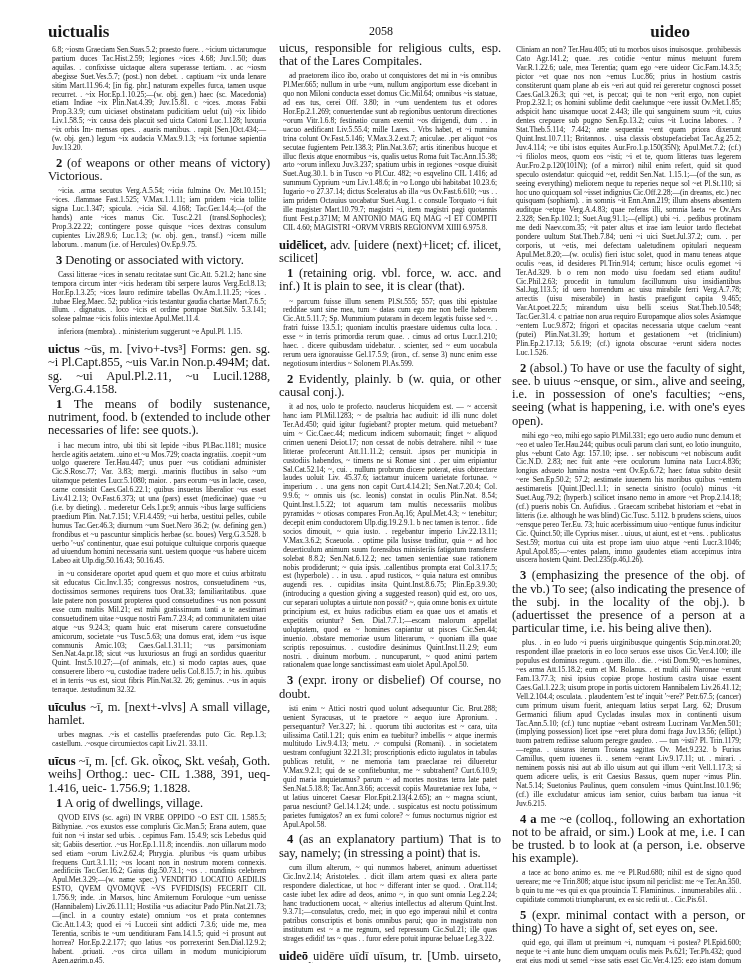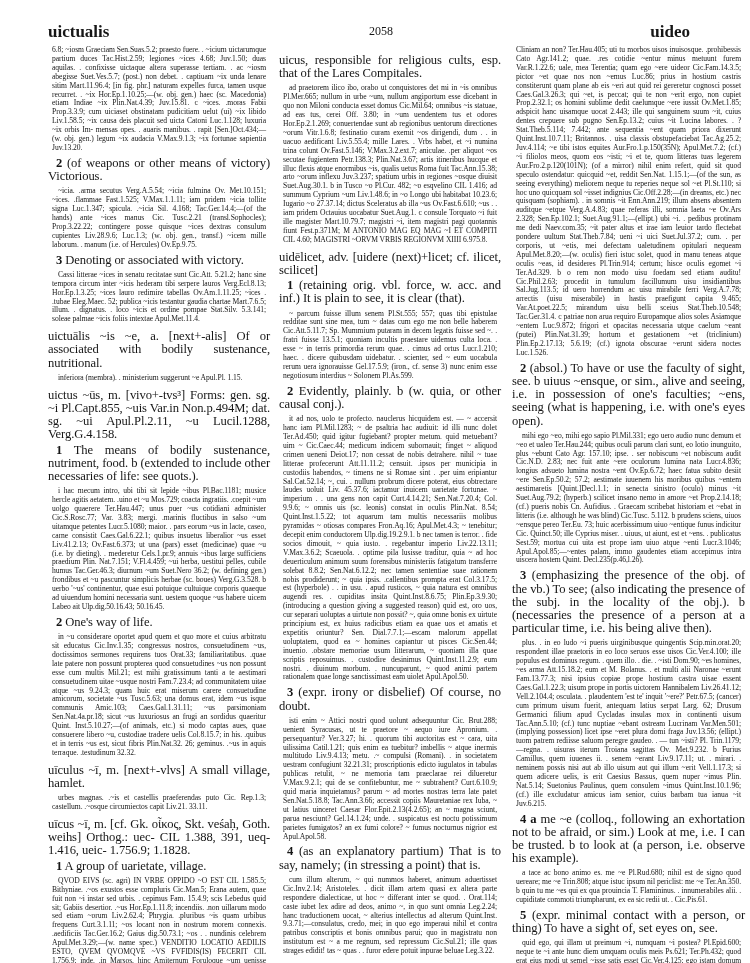--- a/index.html
+++ b/index.html
@@ -9,71 +9,69 @@
   .hdr .lw{position:absolute;left:48px;top:0;font-weight:bold;font-size:17px;}
   .hdr .pn{position:absolute;left:381px;transform:translateX(-50%);top:2px;font-size:12px;}
   .hdr .rw{position:absolute;right:6px;top:0;font-weight:bold;font-size:17px;}
   .col{position:absolute;top:42px;text-align:justify;hyphens:auto;}
   .c1{left:48px;width:222px;}
   .c2{left:279px;width:222px;}
   .c3{left:512px;width:233px;}
   .q{font-size:7.6px;line-height:8.9px;margin:4px;text-indent:6px;letter-spacing:-0.05px;}
   .q.cont{text-indent:0;}
   .sense{font-size:12.6px;line-height:13.2px;margin:2px 0 1px 0;text-indent:8px;letter-spacing:-0.1px;}
-  .sense.cont{text-indent:0;margin-top:12px;}
+  .sense.cont{text-indent:0;margin-top:0;}
   .num{font-weight:bold;}
   .lemma{font-size:12.6px;line-height:13.2px;margin:6px 0 1px 0;letter-spacing:-0.1px;}
-  .lemma .hw{font-weight:normal;margin-top:9px;}
+  .lemma .hw{font-weight:bold;margin-top:9px;}
   .lemma .etym{}
 </style>
 </head>
 <body>
 
 <div class="hdr">
   <span class="lw">uictualis</span>
   <span class="pn">2058</span>
   <span class="rw">uideo</span>
 </div>
 
 <div class="col c1">
     <p class="q cont">6.8; ~iosm Graeciam Sen.Suas.5.2; praesto fuere. . ~icium uictarumque partium duces Tac.Hist.2.59; legiones ~ices 4.68; Juv.1.50; duas aquilas. . confixisse uictaque altera superasse tertiam. . ac ~iosm abegisse Suet.Ves.5.7; (post.) non debet. . captiuam ~ix unda lenare sitim Mart.11.96.4; [in fig. phr.] naturam expelles furca, tamen usque recurret. . ~ix Hor.Ep.1.10.25;—(w. obj. gen.) haec (sc. Macedonia) etiam Indiae ~ix Plin.Nat.4.39; Juv.15.81. c ~ices. .moras Fabii Prop.3.3.9; cum uiciaset obstinatam pudicitiam uelut (ui) ~ix libido Liv.1.58.5; ~ix causa deis placuit sed uicta Catoni Luc.1.128; luxuria ~ix orbis Im- mensas opes. . auaris manibus. . rapit [Sen.]Oct.434;—(w. obj. gen.) legum ~ix audacia V.Max.9.1.3; ~ix fortunae sapientia Juv.13.20.</p>
     <p class="sense"><span class="num">2</span> <span>(of weapons or other means of victory) Victorious.</span></p>
     <p class="q">~icia. .arma secutus Verg.A.5.54; ~icia fulmina Ov. Met.10.151; ~ices. .flammae Fast.1.525; V.Max.1.1.11; iam pridem ~icia tollite signa Luc.1.347; spicula. .~icia Sil. 4.168; Tac.Ger.14.4;—(of the hands) ante ~ices manus Cic. Tusc.2.21 (transl.Sophocles); Prop.3.22.22; contingere posse quisque ~ices dextras consulum cupientes Liv.28.9.6; Luc.1.3; (w. obj. gen., transf.) ~icem mille laborum. . manum (i.e. of Hercules) Ov.Ep.9.75.</p>
     <p class="sense"><span class="num">3</span> <span>Denoting or associated with victory.</span></p>
     <p class="q">Cassi litterae ~ices in senatu recitatae sunt Cic.Att. 5.21.2; hanc sine tempora circum inter ~icis hederam tibi serpere lauros Verg.Ecl.8.13; Hor.Ep.1.3.25; ~ices lauro redimire tabellas Ov.Am.1.11.25; ~ices . .tubae Eleg.Maec. 52; publica ~icis testantur gaudia chartae Mart.7.6.5; illum. . dignatus. . loco ~icis et ordine pompae Stat.Silv. 5.3.141; soleae palmae ~icis foliis intextae Apul.Met.11.4.</p>
-    <p class="lemma"><span class="hw">uictuālis</span><span class="etym"> ~is ~e, a. [next+-alis] Of or associated with bodily sustenance, nutritional.</span></p>
     <p class="q">inferiora (membra). . ministerium suggerunt ~e Apul.Pl. 1.15.</p>
     <p class="lemma"><span class="hw">uictus</span><span class="etym"> ~ūs, m. [vivo+-tvs³] Forms: gen. sg. ~i Pl.Capt.855, ~uis Var.in Non.p.494M; dat. sg. ~ui Apul.Pl.2.11, ~u Lucil.1288, Verg.G.4.158.</span></p>
     <p class="sense"><span class="num">1</span> <span>The means of bodily sustenance, nutriment, food. b (extended to include other necessaries of life: see quots.).</span></p>
     <p class="q">i hac mecum intro, ubi tibi sit lepide ~ibus Pl.Bac.1181; musice hercle agitis aetatem. .uino et ~u Mos.729; coacta ingratiis. .coepit ~um uolgo quaerere Ter.Hau.447; unus puer ~us cotidiani administer Cic.S.Rosc.77; Var. 3.83; mergi. .marinis fluctibus in salso ~um uitamque petentes Lucr.5.1080; maior. . pars eorum ~us in lacte, caseo, carne consistit Caes.Gal.6.22.1; quibus insuetus liberalior ~us esset Liv.41.2.13; Ov.Fast.6.373; ut una (pars) esset (medicinae) quae ~u (i.e. by dieting). . mederetur Cels.1.pr.9; annuis ~ibus large sufficiens praedium Plin. Nat.7.151; V.Fl.4.459; ~ui herba, uestitui pelles, cubile humus Tac.Ger.46.3; diurnum ~um Suet.Nero 36.2; (w. defining gen.) frondibus et ~u pascuntur simplicis herbae (sc. boues) Verg.G.3.528. b uerbo '~us' continentur, quae esui potuique cultuique corporis quaeque ad uiuendum homini necessaria sunt. uestem quoque ~us habere uicem Labeo ait Ulp.dig.50.16.43; 50.16.45.</p>
-    <p class="sense"><span class="num">2</span> <span>One's way of life.</span></p>
     <p class="q">in ~u considerare oportet apud quem et quo more et cuius arbitratu sit educatus Cic.Inv.1.35; congressus nostros, consuetudinem ~us, doctissimos sermones requirens tuos Orat.33; familiaritatibus. .quae late patere non possunt propterea quod consuetudines ~us non possunt esse cum multis Mil.21; est mihi gratissimum tanti a te aestimari consuetudinem uitae ~usque nostri Fam.7.23.4; ad communitatem uitae atque ~us 9.24.3; quam huic erat miserum carere consuetudine amicorum, societate ~us Tusc.5.63; una domus erat, idem ~us isque communis Amic.103; Caes.Gal.1.31.11; ~us parsimoniam Sen.Nat.4a.pr.18; sicut ~us luxuriosus an frugi an sordidus quaeritur Quint. Inst.5.10.27;—(of animals, etc.) si modo captas aues, quae consuerere libero ~u, custodiae tradere uelis Col.8.15.7; in his. .quibus et in terris ~us est, sicut fibris Plin.Nat.32. 26; geminus. .~us in aquis terraque. .testudinum 32.32.</p>
     <p class="lemma"><span class="hw">uīculus</span><span class="etym"> ~ī, m. [next+-vlvs] A small village, hamlet.</span></p>
     <p class="q">urbes magnas. .~is et castellis praeferendas puto Cic. Rep.1.3; castellum. .~osque circumiectos capit Liv.21. 33.11.</p>
     <p class="lemma"><span class="hw">uīcus</span><span class="etym"> ~ī, m. [cf. Gk. οἶκος, Skt. veśaḥ, Goth. weihs] Orthog.: uec- CIL 1.388, 391, ueq- 1.416, ueic- 1.756.9; 1.1828.</span></p>
-    <p class="sense"><span class="num">1</span> <span>A group of uarietate, village.</span></p>
+    <p class="sense"><span class="num">1</span> <span>A orig of dwellings, village.</span></p>
     <p class="q">QVOD EIVS (sc. agri) IN VRBE OPPIDO ~O EST CIL 1.585.5; Bithyniae. .~os exustos esse compluris Cic.Man.5; Erana autem, quae fuit non ~i instar sed urbis. . cepimus Fam. 15.4.9; scis Lebedus quid sit; Gabiis desertior. .~us Hor.Ep.1.11.8; incendiis. .non uillarum modo sed etiam ~orum Liv.2.62.4; Phrygia. .pluribus ~is quam urbibus frequens Curt.3.1.11; ~os locant non in nostrum morem connexis. .aedificiis Tac.Ger.16.2; Gaius dig.50.73.1; ~os . . nundinis celebrem Apul.Met.3.29;—(w. name spec.) VENDITIO LOCATIO AEDILIS ESTO, QVEM QVOMQVE ~VS FVFIDIS(IS) FECERIT CIL 1.756.9; inde. .in Marsos, hinc Amiternum Foruloque ~um uenisse (Hannibalem) Liv.26.11.11; Hostilia ~us adiacitur Pado Plin.Nat.21.73;—(incl. in a country estate) omnium ~os et prata contemnes Cic.Att.1.4.3; quod ei ~i Lucceii sint addicti 7.3.6; uide me, mea Terentia, scribis te ~um uenditiuram Fam.14.1.5; quid ~i prosunt aut horrea? Hor.Ep.2.2.177; quo latius ~os porrexerint Sen.Dial.12.9.2; habent. .priuati. .~os circa uillam in modum municipiorum Agen.agrim.p.45.</p>
   </div>
 <div class="col c2">
     <p class="sense cont"><span>uicus, responsible for religious cults, esp. that of the Lares Compitales.</span></p>
     <p class="q">ad praetorem ilico ibo, orabo ut conquistores det mi in ~is omnibus Pl.Mer.665; nullum in urbe ~um, nullum angiportum esse dicebant in quo non Miloni conducta esset domus Cic.Mil.64; omnibus ~is statuae, ad eas tus, cerei Off. 3.80; in ~um uendentem tus et odores Hor.Ep.2.1.269; conuertendae sunt ab regionibus uentorum directiones ~orum Vitr.1.6.8; festinatio curam exemit ~os dirigendi, dum . . in uacuo aedificant Liv.5.55.4; mille Lares. . Vrbs habet, et ~i numina trina colunt Ov.Fast.5.146; V.Max.3.2.ext.7; aniculae. .per aliquot ~os secutae fugientem Petr.138.3; Plin.Nat.3.67; artis itineribus hucque et illuc flexis atque enormibus ~is, qualis uetus Roma fuit Tac.Ann.15.38; arto ~orum inflexu Juv.3.237; spatium urbis in regiones ~osque diuisit Suet.Aug.30.1. b in Tusco ~o Pl.Cur. 482; ~o esqvelino CIL 1.416; ad summum Cyprium ~um Liv.1.48.6; in ~o Longo ubi habitabat 10.23.6; Iugario ~o 27.37.14; dictus Sceleratus ab illa ~us Ov.Fast.6.610; ~us . . iam pridem Octauius uocabatur Suet.Aug.1. c consule Torquato ~i fuit ille magister Mart.10.79.7; magistri ~i, item magistri pagi quotannis fiunt Fest.p.371M; M ANTONIO MAG EQ MAG ~I ET COMPITI CIL 4.60; MAGISTRI ~ORVM VRBIS REGIONVM XIIII 6.975.8.</p>
     <p class="lemma"><span class="hw">uidēlicet,</span><span class="etym"> adv. [uidere (next)+licet; cf. ilicet, scilicet]</span></p>
     <p class="sense"><span class="num">1</span> <span>(retaining orig. vbl. force, w. acc. and inf.) It is plain to see, it is clear (that).</span></p>
     <p class="q">~ parcum fuisse illum senem Pl.St.555; 557; quas tibi epistulae redditae sunt sine mea, tum ~ datas cum ego me non belle haberem Cic.Att.5.11.7; Sp. Mummium putaram in decem legatis fuisse sed ~. . fratri fuisse 13.5.1; quoniam incultis praestare uidemus culta loca. . esse ~ in terris primordia rerum quae. . cimus ad ortus Lucr.1.210; haec. . dicere quibusdam uidebatur. . scienter, sed ~ eum uocabula rerum uera ignorauisse Gel.17.5.9; (iron., cf. sense 3) nunc enim esse negotiosum interdius ~ Solonem Pl.As.599.</p>
     <p class="sense"><span class="num">2</span> <span>Evidently, plainly. b (w. quia, or other causal conj.).</span></p>
     <p class="q">it ad nos, uolo te profecto. nauclerus hicquidem est. — ~ accersit hanc iam Pl.Mil.1283; ~ de psaltria hac audiuit: id illi nunc dolet Ter.Ad.450; quid igitur fugiebant? propter metum. quid metuebant? uim ~ Cic.Caec.44; medicum indicem subornauit; finget ~ aliquod crimen ueneni Deiot.17; non cessat de nobis detrahere. nihil ~ tuae litterae profecerunt Att.11.11.2; censuit. .ipsos per municipia in custodiis habendos, ~ timens ne si Romae sint . .per uim eripiantur Sal.Cat.52.14; ~, cui. . nullum probrum dicere poterat, eius obtrectare laudes uoluit Liv. 45.37.6; iactamur inuicem uarietate fortunae. ~ imperium . . una gens non capit Curt.4.14.21; Sen.Nat.7.20.4; Col. 9.9.6; ~ omnis uis (sc. leonis) constat in oculis Plin.Nat. 8.54; Quint.Inst.1.5.22; tot aquarum tam multis necessariis molibus pyramidas ~ otiosas compares Fron.Aq.16; Apul.Met.4.3; ~ tenebitur; decepit enim conductorem Ulp.dig.19.2.9.1. b nec tamen is terror. . fide socios dimouit, ~ quia iusto. . regebantur imperio Liv.22.13.11; V.Max.3.6.2; Scaeuola. . optime pila lusisse traditur, quia ~ ad hoc deuerticulum animum suum forensibus ministeriis fatigatum transferre solebat 8.8.2; Sen.Nat.6.12.2; nec tamen sententiae suae rationem nobis prodiderunt; ~ quia ipsis. .callentibus prompta erat Col.3.17.5; est (hyperbole) . . in usu. . apud rusticos, ~ quia natura est omnibus augendi res. . cupiditas insita Quint.Inst.8.6.75; Plin.Ep.3.9.30; (introducing a question giving a suggested reason) quid est, oro uos, cur separari uoluptas a uirtute non possit? ~, quia omne bonis ex uirtute principium est, ex huius radicibus etiam ea quae uos et amatis et expetitis oriuntur? Sen. Dial.7.7.1;—escam malorum appellat uoluptatem, quod ea ~ homines capiantur ut pisces Cic.Sen.44; inuenio. .obstare memoriae usum litterarum, ~ quoniam illa quae scriptis reposuimus. . custodire desinimus Quint.Inst.11.2.9; eum nostri. . diuinum morbum. . nuncuparunt, ~ quod animi partem rationalem quae longe sanctissimast eam uiolet Apul.Apol.50.</p>
     <p class="sense"><span class="num">3</span> <span>(expr. irony or disbelief) Of course, no doubt.</span></p>
     <p class="q">isti enim ~ Attici nostri quod uolunt adsequuntur Cic. Brut.288; uenient Syracusas, ut te praetore ~ aequo iure Apronium. . persequantur? Ver.3.27; hi. . quorum tibi auctoritas est ~ cara, uita uilissima Catil.1.21; quis enim ea tuebitur? imbellis ~ atque inermis multitudo Liv.9.4.13; metu. .~ compulsi (Romani). . in societatem uestram confugiunt 32.21.31; proscriptionis edicto iugulatos in tabulas publicas retulit, ~ ne memoria tam praeclarae rei dilueretur V.Max.9.2.1; qui de se confitebuntur, me ~ subtrahent? Curt.6.10.9; quid maria inquietamus? parum ~ ad mortes nostras terra late patet Sen.Nat.5.18.8; Tac.Ann.3.66; accessit copiis Mauretaniae rex Iuba, ~ ut latius uinceret Caesar Flor.Epit.2.13(4.2.65); an ~ magna sciunt, parua nesciunt? Gel.14.1.24; unde. . suspicatus est noctu potissimum parietes fumigatos? an ex fumi colore? ~ fumus nocturnus nigrior est Apul.Apol.58.</p>
     <p class="sense"><span class="num">4</span> <span>(as an explanatory partium) That is to say, namely; (in stressing a point) that is.</span></p>
     <p class="q">cum illum alterum, ~ qui nummos haberet, animum aduertisset Cic.Inv.2.14; Aristoteles. . dicit illam artem quasi ex altera parte respondere dialecticae, ut hoc ~ differant inter se quod. . Orat.114; caste iubet lex adire ad deos, animo ~, in quo sunt omnia Leg.2.24; hanc traductionem uocat, ~ alterius intellectus ad alterum Quint.Inst. 9.3.71;—consulatus, credo, mei; in quo ego imperaui nihil et contra patribus conscriptis et bonis omnibus parui; quo in magistratu non institutum est ~ a me regnum, sed repressum Cic.Sul.21; ille quas strages edidit! tas ~ quas . . furor edere potuit inpurae beluae Leg.3.22.</p>
     <p class="lemma"><span class="hw">uideō</span><span class="etym"> uidēre uīdī uīsum, tr. [Umb. uirseto, Gk. εἶδον, Skt. véda, Goth. witan] Forms and Pros.: uidēn freq. for uidesne; 2nd pers. sg. imp. scanned uidě in combination uide sis, also in V.Fl.5.594.</span></p>
   </div>
 <div class="col c3">
     <p class="q cont">Cliniam an non? Ter.Hau.405; uti tu morbos uisos inuisosque. .prohibessis Cato Agr.141.2; quae. .res cotidie ~entur minus metuunt furem Var.R.1.22.6; uale, mea Terentia; quam ego ~ere uideor Cic.Fam.14.3.5; pictor ~et quae nos non ~emus Luc.86; prius in hostium castris constiterunt quam plane ab eis ~eri aut quid rei gereretur cognosci posset Caes.Gal.3.26.3; qui ~et, is peccat; qui te non ~erit ergo, non cupiet Prop.2.32.1; os homini sublime dedit caelumque ~ere iussit Ov.Met.1.85; adspicit hanc uisamque uocat 2.443; ille qui sanguinem suum ~it, cuius dentes crepuere sub pugno Sen.Ep.13.2; cuius ~it Lucina labores. . ? Stat.Theb.5.114; 7.442; ante sequentia ~ent quam priora dixerunt Quint.Inst.10.7.11; Britannos. . uisa classis obstupefaciebat Tac.Ag.25.2; Juv.4.114; ~e tibi istos equites Aur.Fro.1.p.150(35N); Apul.Met.7.2; (cf.) ~i filiolos meos, quom eos ~isti; ~i et te, quom litteras tuas legerem Aur.Fro.2.p.120(101N); (of a mirror) nihil enim refert, quid sit quod speculo ostendatur: quicquid ~et, reddit Sen.Nat. 1.15.1;—(of the sun, as seeing everything) meliorem neque tu reperies neque sol ~et Pl.St.110; si hoc uno quicquam sol ~isset indignius Cic.Off.2.28;—(in dreams, etc.) nec quisquam (sophiam). . in somnis ~it Enn.Ann.219; illum absens absentem auditque ~etque Verg.A.4.83; quae referas illi, somnia laeta ~e Ov.Ars 2.328; Sen.Ep.102.1; Suet.Aug.91.1;—(ellipt.) ubi ~i. . pedibus protinam me dedi Naev.com.35; ~it pater altus et irae iam leuior tardo flectebat pondere uultum Stat.Theb.7.84; ueni ~i uici Suet.Jul.37.2; cum. . per corporis, ut ~etis, mei defectam ualetudinem opitulari nequeam Apul.Met.8.20;—(w. oculis) fieri istuc solet, quod in manu teneas atque oculis ~eas, id desideres Pl.Trin.914; certum; hisce oculis egomet ~i Ter.Ad.329. b o rem non modo uisu foedam sed etiam auditu! Cic.Phil.2.63; procedit in tumulum facillumum uisu insidiantibus Sal.Jug.113.5; id uero horrendum ac uisu mirabile ferri Verg.A.7.78; arrectis (uisu miserabile) in hastis praefigunt capita 9.465; Var.At.poet.22.5; mirandum uisu belli sceius Stat.Theb.10.548; Tac.Ger.31.4. c patriae non arua requiro Europamque alios soles Asiamque ~entem Luc.9.872; frigori et opacitas necessaria utque caelum ~eant (putei) Plin.Nat.31.39; hortum et gestationem ~et (triclinium) Plin.Ep.2.17.13; 5.6.19; (cf.) ignota obscurae ~erunt sidera noctes Luc.1.526.</p>
     <p class="sense"><span class="num">2</span> <span>(absol.) To have or use the faculty of sight, see. b uiuus ~ensque, or sim., alive and seeing, i.e. in possession of one's faculties; ~ens, seeing (what is happening, i.e. with one's eyes open).</span></p>
     <p class="q">mihi ego ~eo, mihi ego sapio Pl.Mil.331; ego uero audio nunc demum et ~eo et ualeo Ter.Hau.244; quibus oculi parum clari sunt, eo lotio inunguito, plus ~ebunt Cato Agr. 157.10; ipse. . ser nobiscum ~et nobiscum audit Cic.N.D. 2.83; nec fuit ante ~ere oculorum lumina nata Lucr.4.836; longius adsueto lumina nostra ~ent Ov.Ep.6.72; haec fatua subito desiit ~ere Sen.Ep.50.2; 57.2; aestimate iuuenem his moribus quibus ~entem aestimaretis [Quint.]Decl.1.1; in senecta sinistro (oculo) minus ~it Suet.Aug.79.2; (hyperb.) scilicet insano nemo in amore ~et Prop.2.14.18; (cf.) pueris nobis Cn. Aufidius. . Graecam scribebat historiam et ~ebat in litteris (i.e. although he was blind) Cic.Tusc. 5.112. b prudens sciens, uiuos ~ensque pereo Ter.Eu. 73; huic acerbissimum uiuo ~entique funus indicitur Cic. Quinct.50; ille Cyprius miser. . uiuus, ut aiunt, est et ~ens. . publicatus Sest.59; mortua cui uita est prope iam uiuo atque ~enti Lucr.3.1046; Apul.Apol.85;—~entes palam, immo gaudentes etiam accepimus intra uiscera hostem Quint. Decl.235(p.46,l.26).</p>
-    <p class="sense"><span class="num">3</span> <span>(emphasizing the presence of the obj. of the vb.) To see; (also indicating the presence of the subj. in the locality of the obj.). b (necessaries the presence of a person at a particular time, i.e. his being alive then).</span></p>
+    <p class="sense"><span class="num">3</span> <span>(emphasizing the presence of the obj. of the vb.) To see; (also indicating the presence of the subj. in the locality of the obj.). b (aduertisset the presence of a person at a particular time, i.e. his being alive then).</span></p>
     <p class="q">plus. . in eo ludo ~i pueris uirginibusque quingentis Scip.min.orat.20; respondent illae praetoris in eo loco seruos esse uisos Cic.Ver.4.100; ille populus est dominus regum. . quem illo. . die. . ~isti Dom.90; ~es homines, ~es arma Att.15.18.2; eum et M. Bolanus. . et multi alii Naronae ~erunt Fam.13.77.3; nisi ipsius copiae prope hostium castra uisae essent Caes.Gal.1.22.3; uisum prope in portis uictorem Hannibalem Liv.26.41.12; Vell.2.104.4; osculata. . plaudentem 'est te' inquit '~ere?' Petr.67.5; (cancer) cum primum uisum fuerit, antequam latius serpat Larg. 62; Drusum Germanici filium apud Cycladas insulas mox in continenti uisum Tac.Ann.5.10; (cf.) tunc nuptiae ~ebant ostream Lucrinam Var.Men.501; (implying possession) licet ipse ~eret plura domi fraga Juv.13.56; (ellipt.) tuom patrem rediisse saluom peregre gaudeo. . — tun ~isti? Pl. Trin.1179;—regna. . uisuras iterum Troiana sagittas Ov. Met.9.232. b Furius Camillus, quem iuuenes ii. . senem ~erant Liv.9.17.11; ut. . mirari. . neminem possis nisi aut ab illo uisum aut qui illum ~erit Vell.1.17.3; si quem adicere uelis, is erit Caesius Bassus, quem nuper ~imus Plin. Nat.5.14; Suetonius Paulinus, quem consulem ~imus Quint.Inst.10.1.96; (cf.) ille excludatur amicus iam senior, cuius barbam tua ianua ~it Juv.6.215.</p>
     <p class="sense"><span class="num">4 a</span> <span>me ~e (colloq., following an exhortation not to be afraid, or sim.) Look at me, i.e. I can be trusted. b to look at (a person, i.e. observe his example).</span></p>
     <p class="q">a tace ac bono animo es. me ~e Pl.Rud.680; nihil est de signo quod uereare; me ~e Trin.808; atque istuc ipsum nil periclist: me ~e Ter.An.350. b quin tu me ~es qui ex qua prouincia T. Flamininus. . innumerabiles alii. . cupiditate commoti triumpharunt, ex ea sic redii ut. . Cic.Pis.61.</p>
     <p class="sense"><span class="num">5</span> <span>(expr. minimal contact with a person, or thing) To have a sight of, set eyes on, see.</span></p>
     <p class="q">quid ego, qui illam ut preimum ~i, numquam ~i postea? Pl.Epid.600; neque te ~i ante hunc diem umquam oculis meis Ps.621; Ter.Ph.432; quod erat eius modi ut semel ~isse satis esset Cic.Ver.4.125; ego istam domum ~ere non possum Att.13.38.1; cum Furnium nostrum tantum ~issem neque loqui neque audire meo commodo potuissem Caes. Att.9.6a; Scipionem ire ad Carthaginem ausum qui consul hostem Poenum in Italia non ~isset Liv.30.20.8; Vergilium ~i tantum Ov.Tr.4.10.51; uictum fama non uisi Caesaris agmen Luc.2.600.</p>
   </div>
 
 </body></html>

